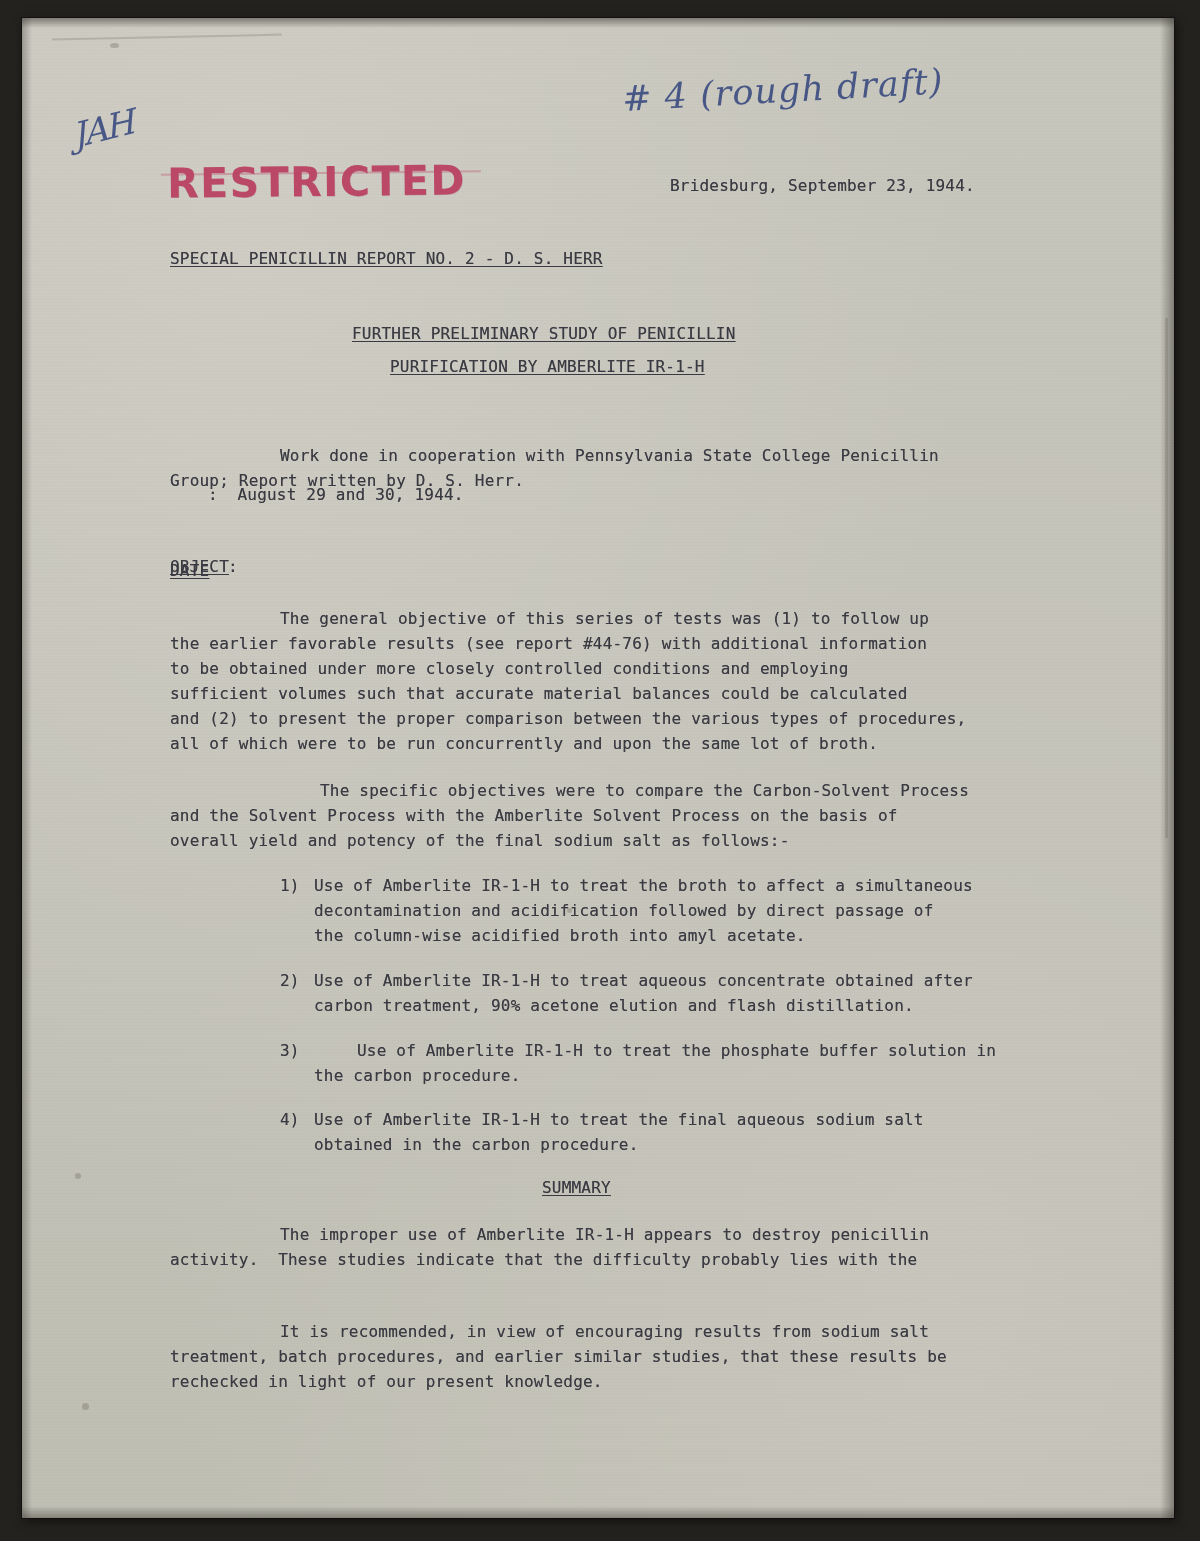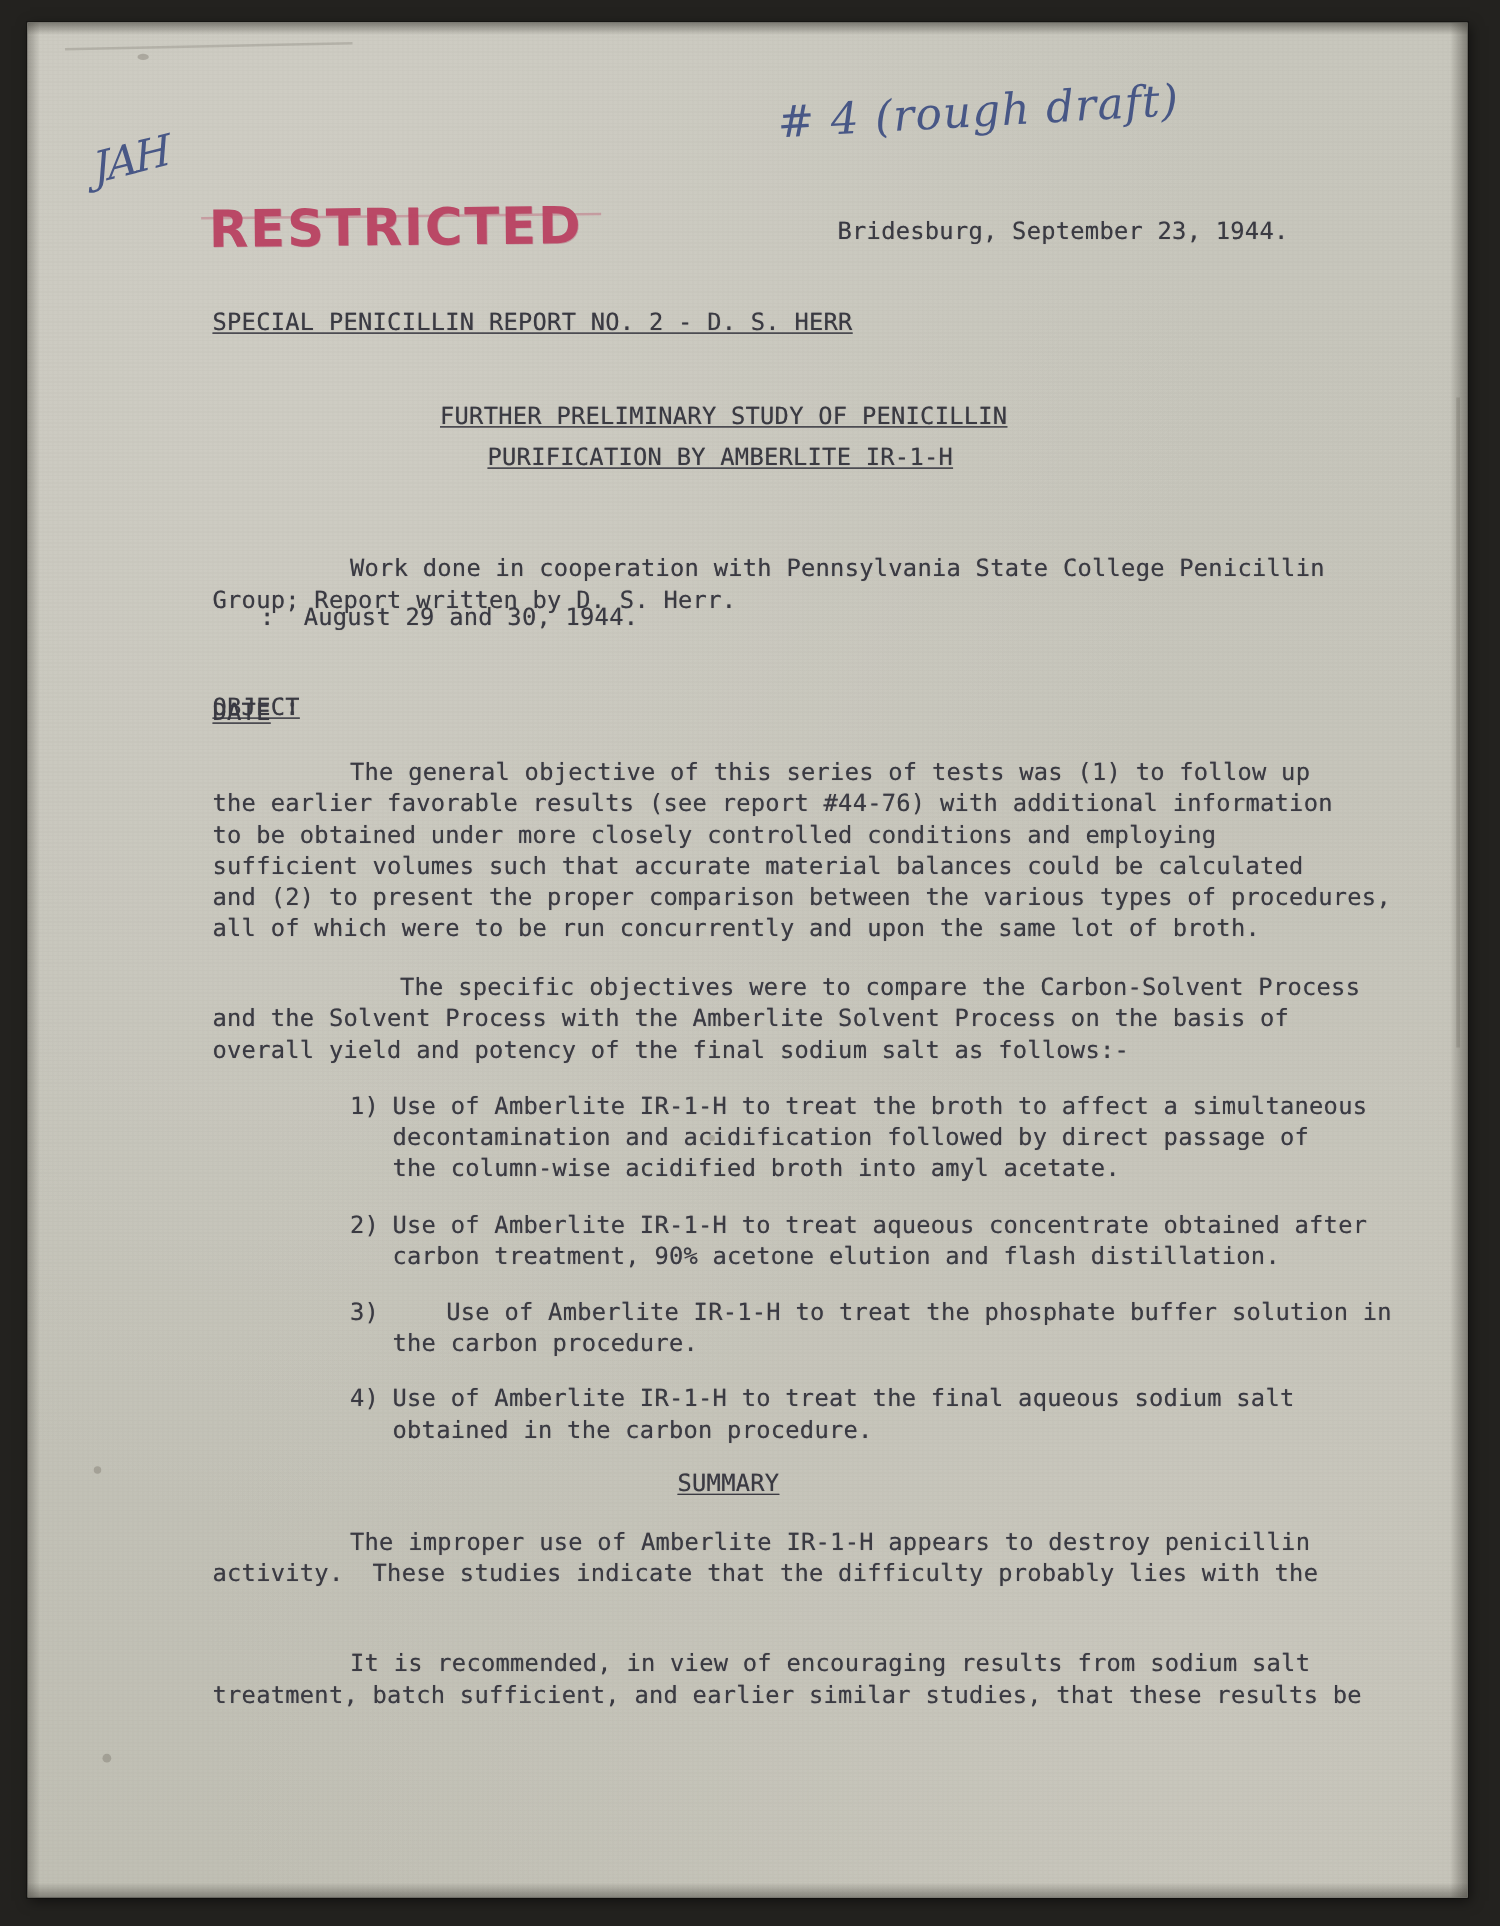--- a/index.html
+++ b/index.html
@@ -69,21 +69,21 @@
     position: absolute;
     background: rgba(90,86,76,.22);
     pointer-events: none;
   }
 
   
   .typed {
     position: absolute;
     color: #3a3a42;
     font-family: "DejaVu Sans Mono", monospace;
-    font-size: 19px;
+    font-size: 16px;
     line-height: 25.5px;
     letter-spacing: .2px;
     white-space: pre;
     text-shadow: 0 0 .6px rgba(40,40,55,.55);
   }
   .u { text-decoration: underline; text-underline-offset: 2px; }
 
   
   #stamp {
     position: absolute;
@@ -195,15 +195,16 @@
     <div class="typed" style="left:258px;top:1089px;">4)</div>
     <div class="typed" style="left:292px;top:1089px;">Use of Amberlite IR-1-H to treat the final aqueous sodium salt</div>
     <div class="typed" style="left:292px;top:1114px;">obtained in the carbon procedure.</div>
 
     <div class="typed u" style="left:520px;top:1157px;">SUMMARY</div>
 
     <div class="typed" style="left:258px;top:1204px;">The improper use of Amberlite IR-1-H appears to destroy penicillin</div>
     <div class="typed" style="left:148px;top:1229px;">activity.  These studies indicate that the difficulty probably lies with the</div>
 
     <div class="typed" style="left:258px;top:1301px;">It is recommended, in view of encouraging results from sodium salt</div>
-    <div class="typed" style="left:148px;top:1326px;">treatment, batch sufficient, and earlier similar studies, that these results be</div>
+    <div class="typed" style="left:148px;top:1326px;">treatment, batch procedures, and earlier similar studies, that these results be</div>
+    <div class="typed" style="left:148px;top:1351px;">rechecked in light of our present knowledge.</div>
   </div>
 </div>
 
 </body></html>

